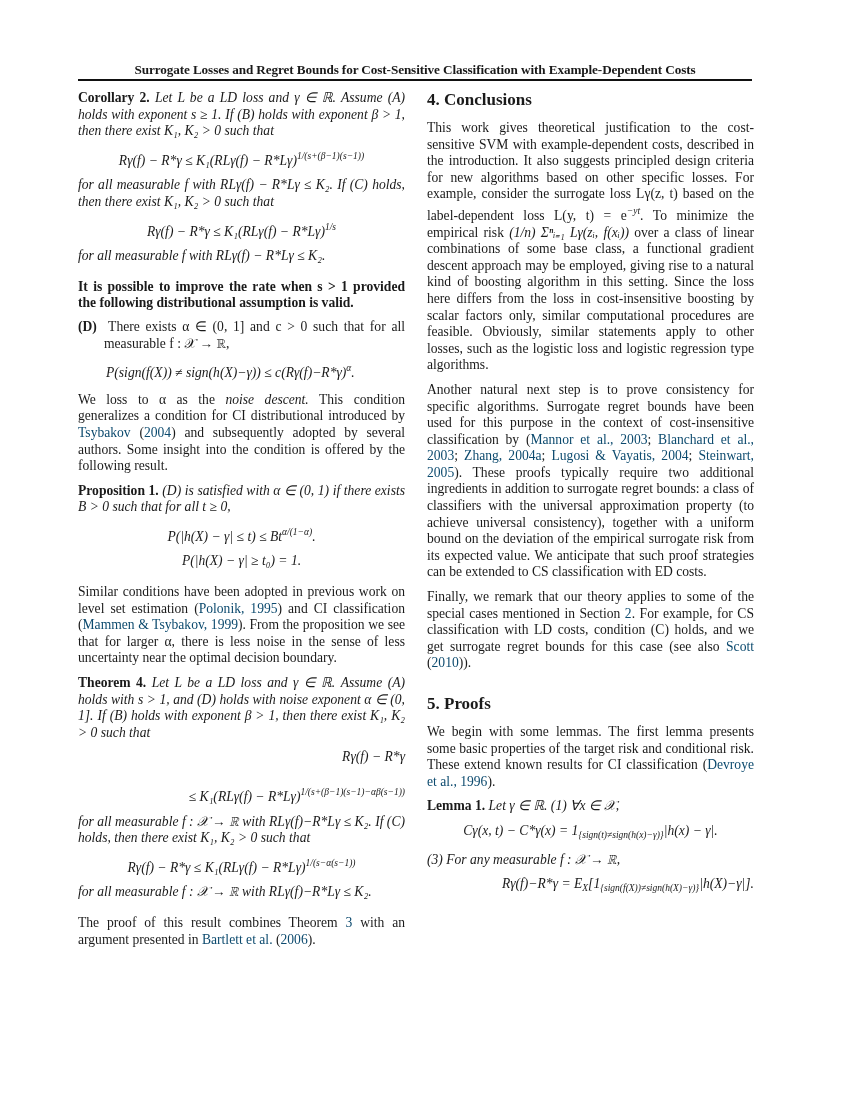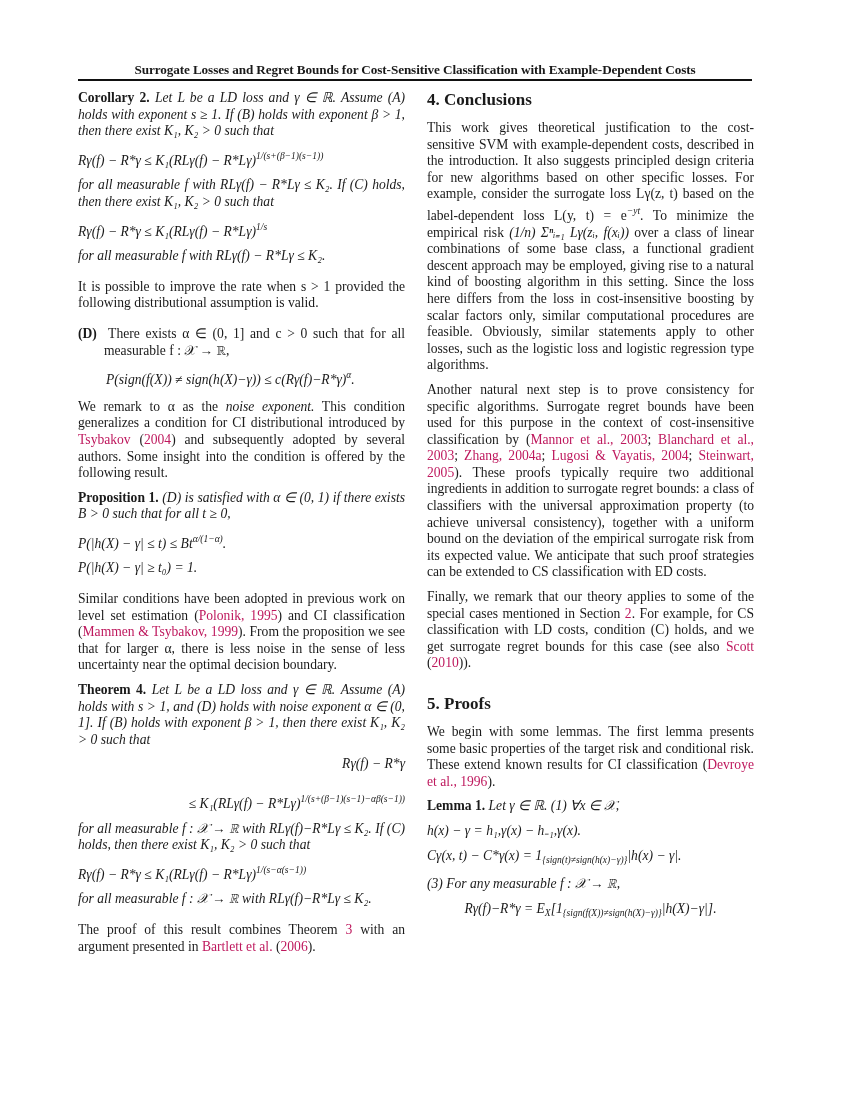--- a/index.html
+++ b/index.html
@@ -9,22 +9,22 @@
   .running-head { position: absolute; left: 78px; top: 62px; width: 674px; text-align: center;
                   font-family: "Liberation Serif", serif; font-weight: bold; font-size: 13.2px; letter-spacing: -0.1px; }
   .head-rule { position: absolute; left: 78px; top: 79px; width: 674px; height: 2px; background: #111; }
   .col { position: absolute; top: 90px; width: 327px; font-family: "Liberation Serif", serif;
          font-size: 13.6px; line-height: 16.6px; text-align: justify; }
   .col-left { left: 78px; }
   .col-right { left: 427px; }
   .p { margin: 0 0 8px 0; }
   .it { font-style: italic; }
   .b { font-weight: bold; }
-  .cite { color: #be185d; }
-  .eq { margin: 6px 0 8px 0; font-style: italic; white-space: nowrap; }
+  .cite { color: #0c4a6e; }
+  .eq { text-align: center; margin: 6px 0 8px 0; font-style: italic; white-space: nowrap; }
   .eq-left { text-align: right; margin: 6px 0 8px 14px; font-style: italic; white-space: nowrap; }
   .sup { font-size: 9.5px; vertical-align: 6px; font-style: italic; }
   .sub { font-size: 9.5px; vertical-align: -3px; font-style: italic; }
   .h2 { font-weight: bold; font-size: 17px; margin: 0 0 10px 0; line-height: 20px; }
   .cond { margin: 0 0 8px 0; padding-left: 26px; text-indent: -26px; }
   .cond-eq { margin: 6px 0 10px 28px; font-style: italic; white-space: nowrap; }
 </style>
 </head>
 <body>
 
@@ -40,32 +40,32 @@
     </div>
     <div class="eq">
       <span>Rγ(f) − R*γ ≤ K₁(RLγ(f) − R*Lγ)</span><span class="sup">1/(s+(β−1)(s−1))</span>
     </div>
     <div class="p it">for all measurable f with RLγ(f) − R*Lγ ≤ K₂. If (C) holds, then there exist K₁, K₂ &gt; 0 such that</div>
     <div class="eq">
       <span>Rγ(f) − R*γ ≤ K₁(RLγ(f) − R*Lγ)</span><span class="sup">1/s</span>
     </div>
     <div class="p it" style="margin-bottom:14px;">for all measurable f with RLγ(f) − R*Lγ ≤ K₂.</div>
 
-    <div class="p" style="margin-bottom:14px;">It is possible to improve the rate when s &gt; 1 provided the following distributional assumption is valid.</div>
+    <div class="p" style="margin-bottom:7px;font-weight:bold;">It is possible to improve the rate when s &gt; 1 provided the following distributional assumption is valid.</div>
 
     <div class="cond">
       <span class="b">(D)</span>&nbsp;
       <span>There exists α ∈ (0, 1] and c &gt; 0 such that for all measurable f : 𝒳 → ℝ,</span>
     </div>
     <div class="cond-eq">
       <span>P(sign(f(X)) ≠ sign(h(X)−γ)) ≤ c(Rγ(f)−R*γ)</span><span class="sup">α</span><span>.</span>
     </div>
 
     <div class="p">
-      <span>We remark to α as the </span><span class="it">noise exponent.</span><span> This condition generalizes a condition for CI distributional introduced by </span><span class="cite">Tsybakov</span><span> (</span><span class="cite">2004</span><span>) and subsequently adopted by several authors. Some insight into the condition is offered by the following result.</span>
+      <span>We loss to α as the </span><span class="it">noise descent.</span><span> This condition generalizes a condition for CI distributional introduced by </span><span class="cite">Tsybakov</span><span> (</span><span class="cite">2004</span><span>) and subsequently adopted by several authors. Some insight into the condition is offered by the following result.</span>
     </div>
 
     <div class="p">
       <span class="b">Proposition 1.</span>
       <span class="it">(D) is satisfied with α ∈ (0, 1) if there exists B &gt; 0 such that for all t ≥ 0,</span>
     </div>
     <div class="eq">
       <span>P(|h(X) − γ| ≤ t) ≤ Bt</span><span class="sup">α/(1−α)</span><span>.</span>
     </div>
     <div class="eq" style="margin-top:0;margin-bottom:14px;">P(|h(X) − γ| ≥ t₀) = 1.</div>
@@ -111,22 +111,21 @@
     <div class="h2">5. Proofs</div>
 
     <div class="p">
       <span>We begin with some lemmas. The first lemma presents some basic properties of the target risk and conditional risk. These extend known results for CI classification (</span><span class="cite">Devroye et al., 1996</span><span>).</span>
     </div>
 
     <div class="p">
       <span class="b">Lemma 1.</span>
       <span class="it">Let γ ∈ ℝ. (1) ∀x ∈ 𝒳,</span>
     </div>
-    <div class="eq">h(x) − γ = h₁,γ(x) − h₋₁,γ(x).</div>
     <div class="eq">
       <span>Cγ(x, t) − C*γ(x) = 1</span><span class="sub">{sign(t)≠sign(h(x)−γ)}</span><span>|h(x) − γ|.</span>
     </div>
     <div class="p it">(3) For any measurable f : 𝒳 → ℝ,</div>
-    <div class="eq" style="text-align:center;">
+    <div class="eq" style="text-align:right;">
       <span>Rγ(f)−R*γ = E</span><span class="sub">X</span><span>[1</span><span class="sub">{sign(f(X))≠sign(h(X)−γ)}</span><span>|h(X)−γ|].</span>
     </div>
   </div>
 </div>
 
 </body></html>

